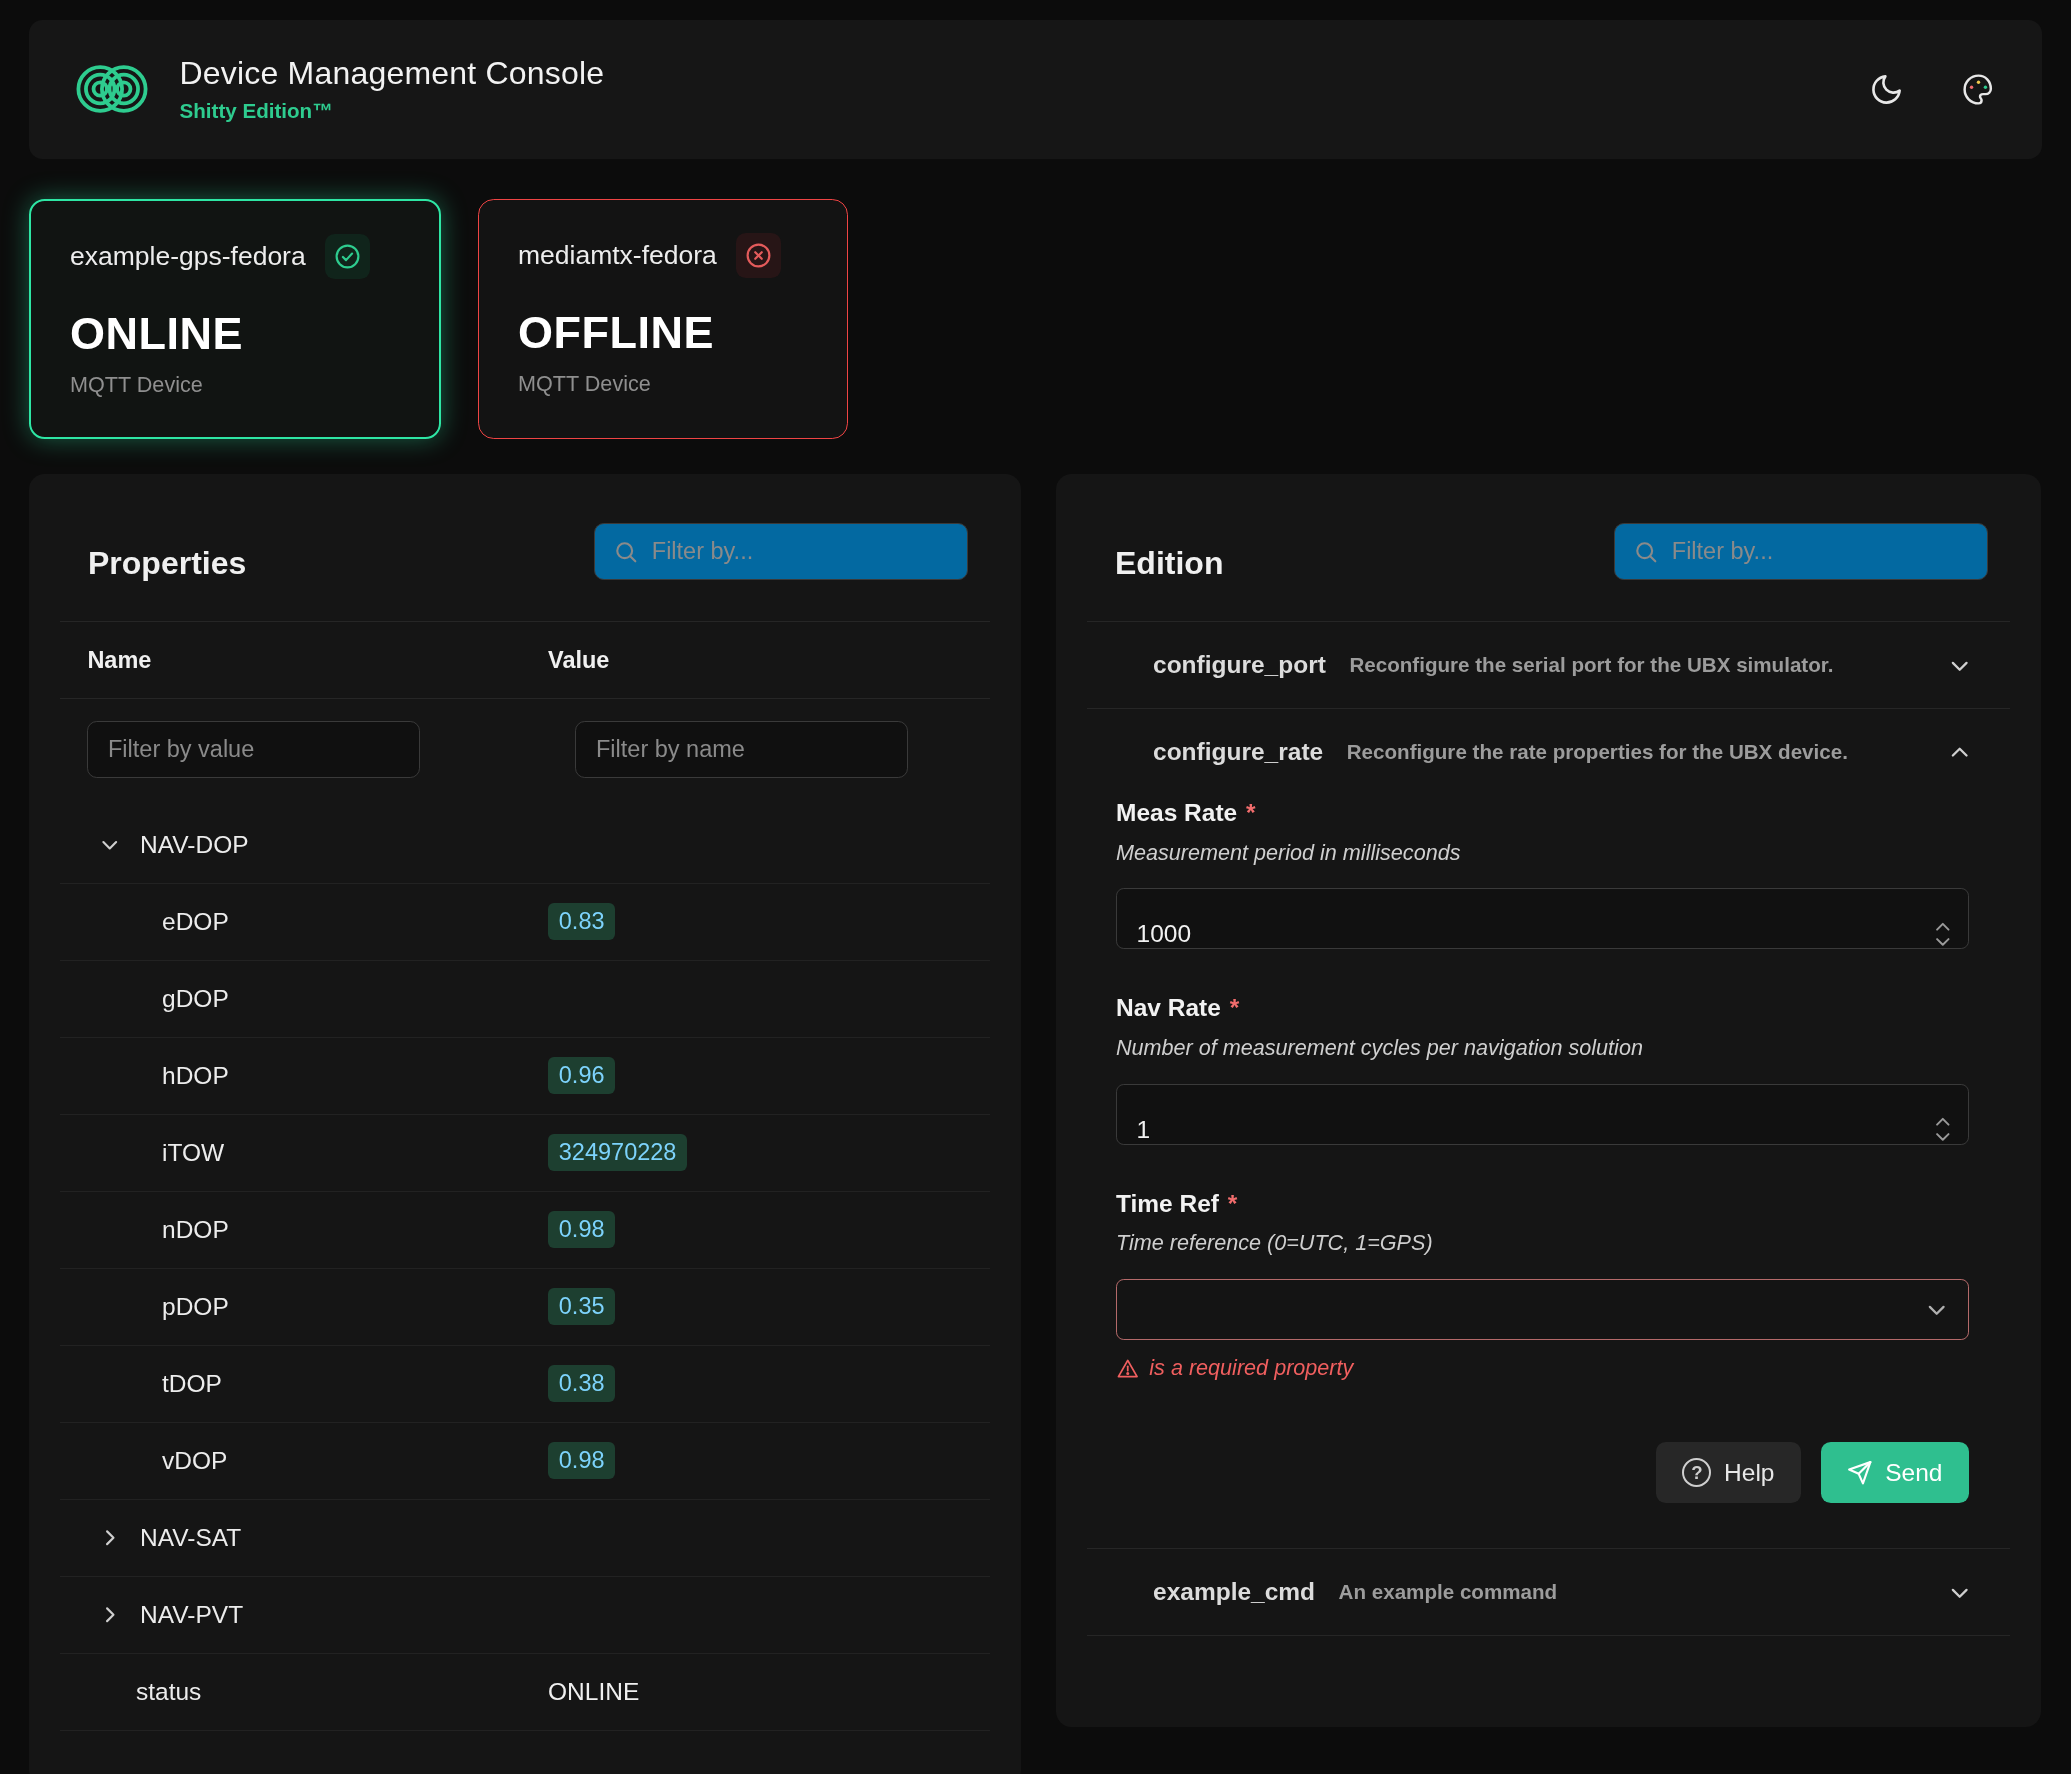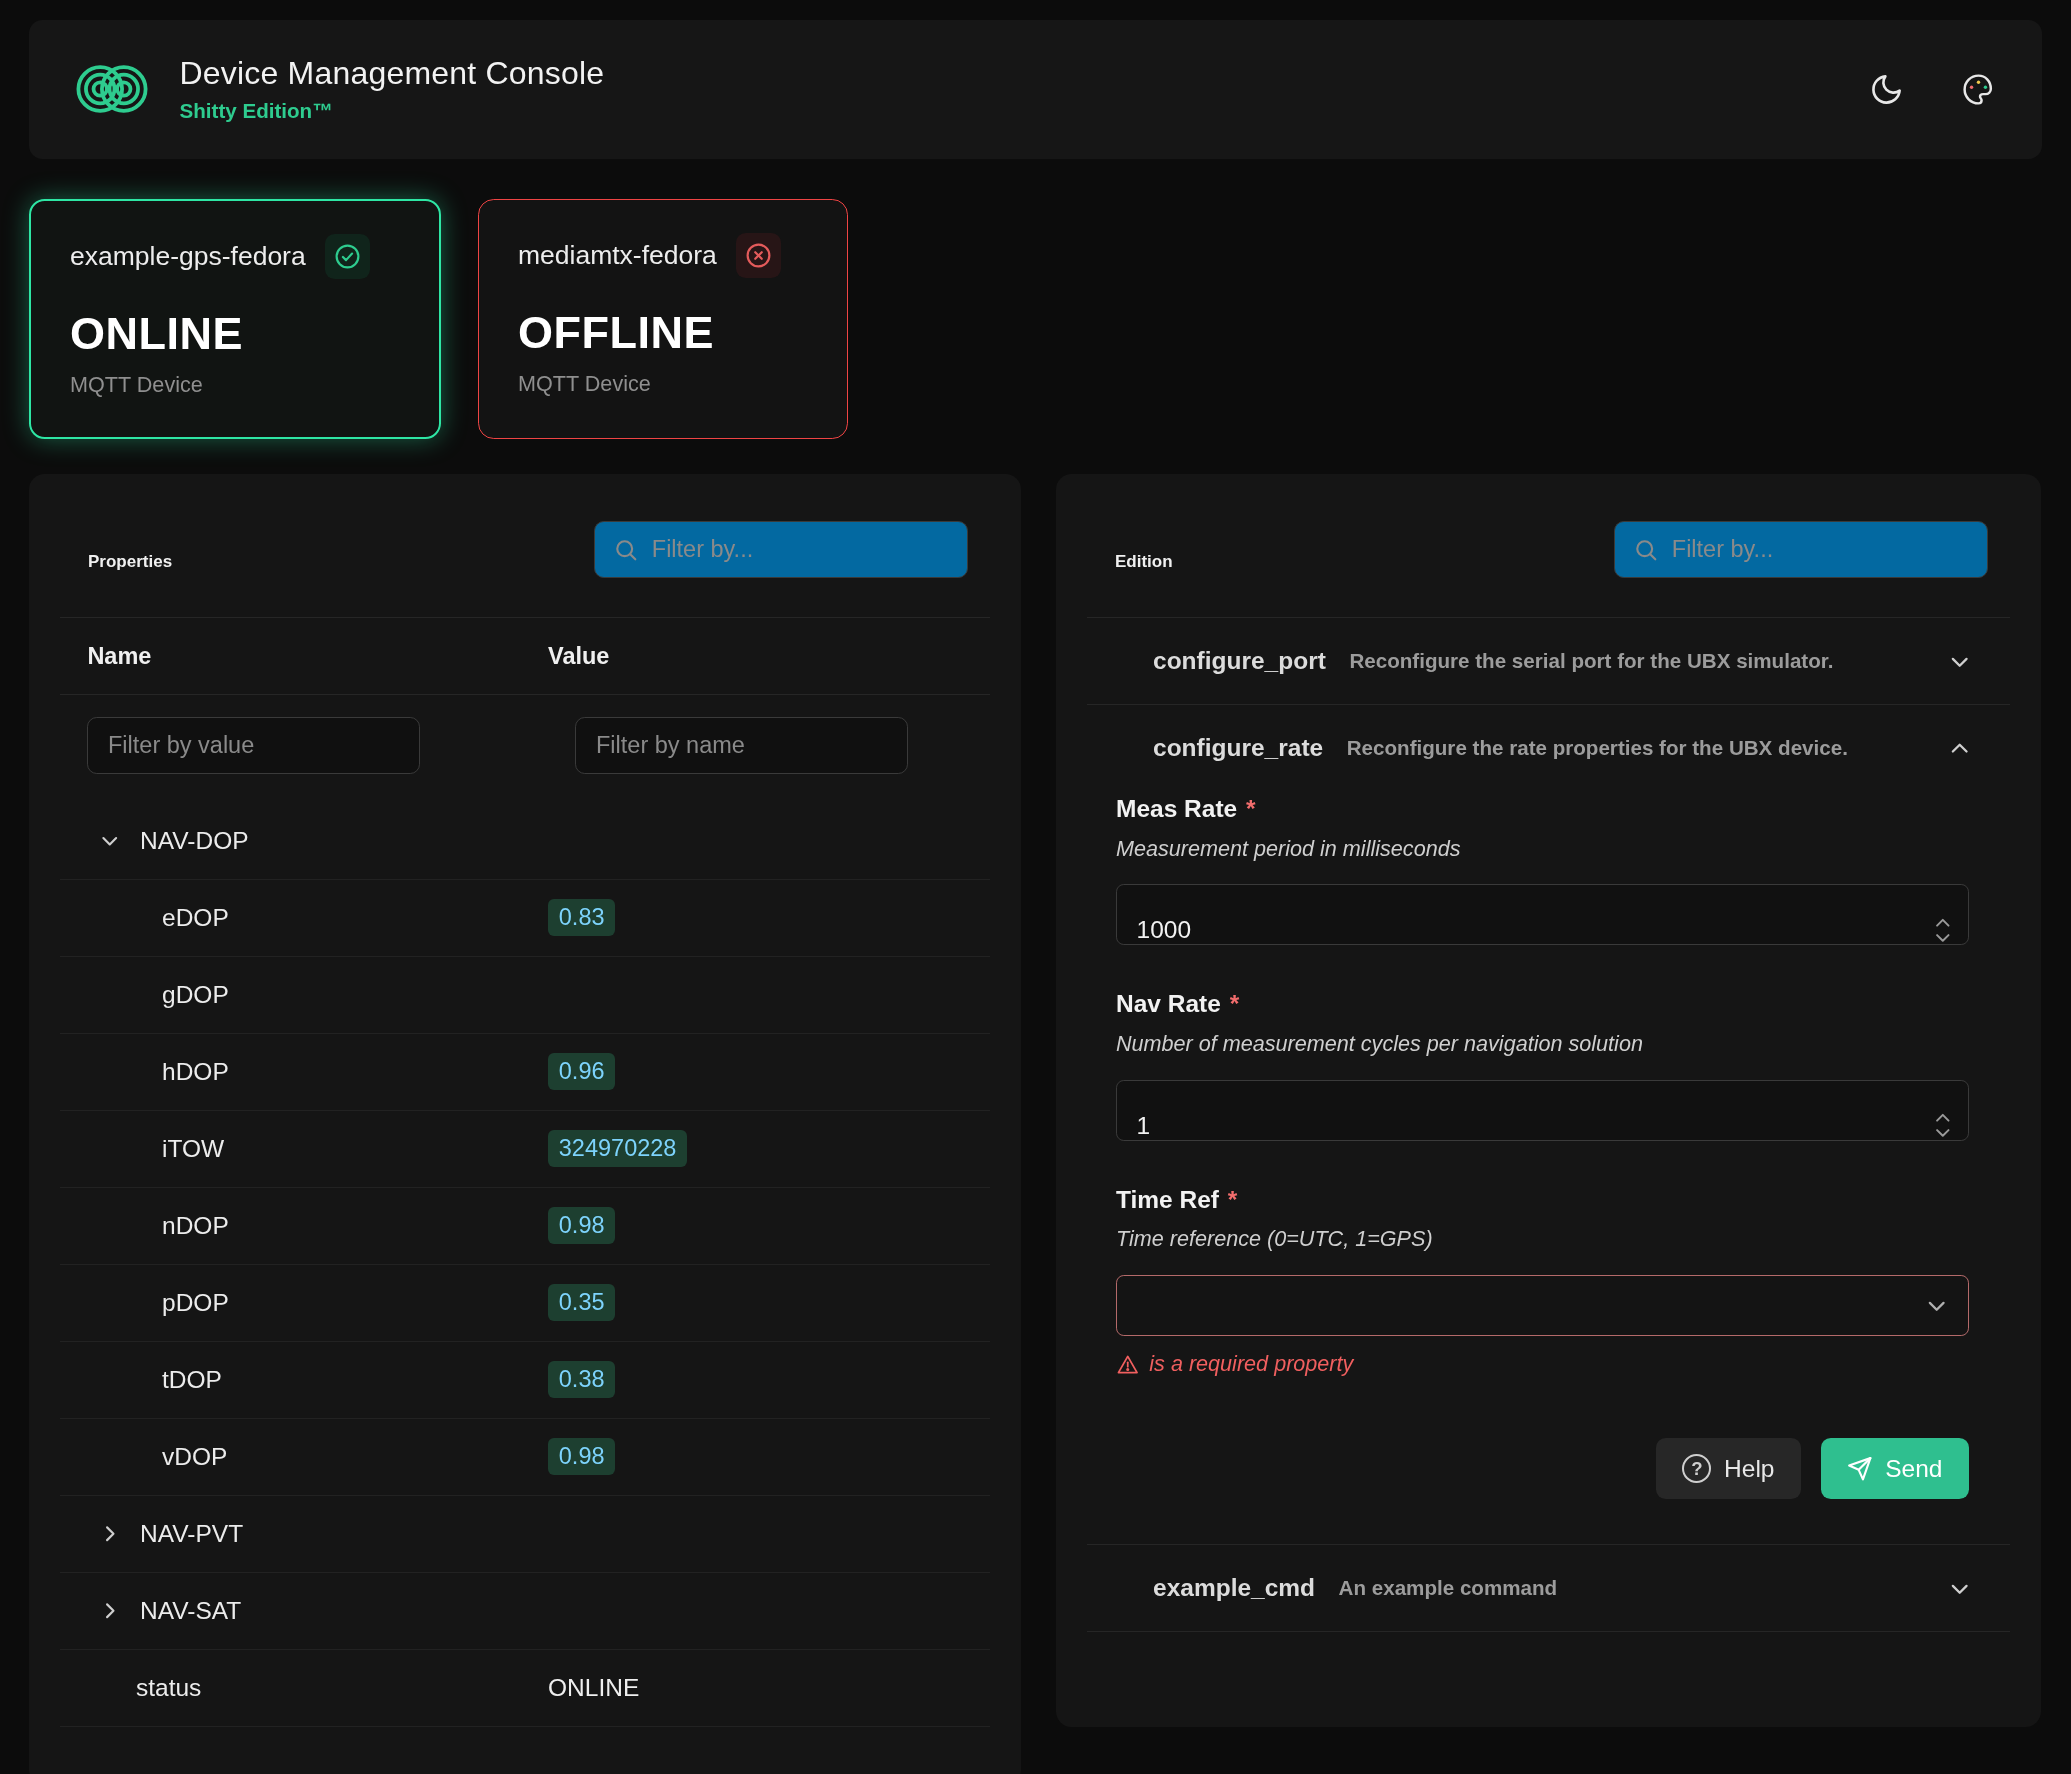--- a/index.html
+++ b/index.html
@@ -47,21 +47,21 @@
   
   .main { margin:35px 29px 0; display:flex; gap:35px; align-items:flex-start; }
   .panel { background:#151515; border-radius:15.7px; }
   .panel-left  { width:992px; height:1311px; }
   .panel-right { width:985px; height:1253px; }
 
   .panel-head {
     display:flex; align-items:center; justify-content:space-between;
     padding:47px 53px 39px 59px;
   }
-  .panel-title { font-size:17px; font-weight:700; color:#f0f0f0;margin-top:24px; }
+  .panel-title { font-size:32px; font-weight:700; color:#f0f0f0;margin-top:24px; }
 
   .search-box {
     width:374px; height:57px; background:#0369a1;
     border:1px solid #3a3a3a; border-radius:9.8px;
     display:flex; align-items:center; gap:13.7px; padding:0 17.6px;
   }
   .search-box input {
     flex:1; background:transparent; border:0; outline:none;
     color:#dddddd; font-size:23.5px; font-family:inherit; min-width:0;
   }
@@ -290,33 +290,33 @@
         <div><span class="vbadge">0.98</span></div>
       </div>
 
       <div class="prow">
         <div class="group-name">
           <span>
             <svg width="25.5" height="25.5" viewBox="0 0 24 24" fill="none" stroke="#cfcfcf" stroke-width="2" stroke-linecap="round" stroke-linejoin="round">
                 <polyline points="9.5,6 15.5,12 9.5,18"></polyline>
               </svg>
           </span>
-          <span>NAV-PVT</span>
+          <span>NAV-SAT</span>
         </div>
         <div></div>
       </div>
 
       <div class="prow">
         <div class="group-name">
           <span>
             <svg width="25.5" height="25.5" viewBox="0 0 24 24" fill="none" stroke="#cfcfcf" stroke-width="2" stroke-linecap="round" stroke-linejoin="round">
                 <polyline points="9.5,6 15.5,12 9.5,18"></polyline>
               </svg>
           </span>
-          <span>NAV-SAT</span>
+          <span>NAV-PVT</span>
         </div>
         <div></div>
       </div>
 
       <div class="prow">
         <div class="status-name">status</div>
         <div><span class="vplain">ONLINE</span></div>
       </div>
     </div>
   </div>

